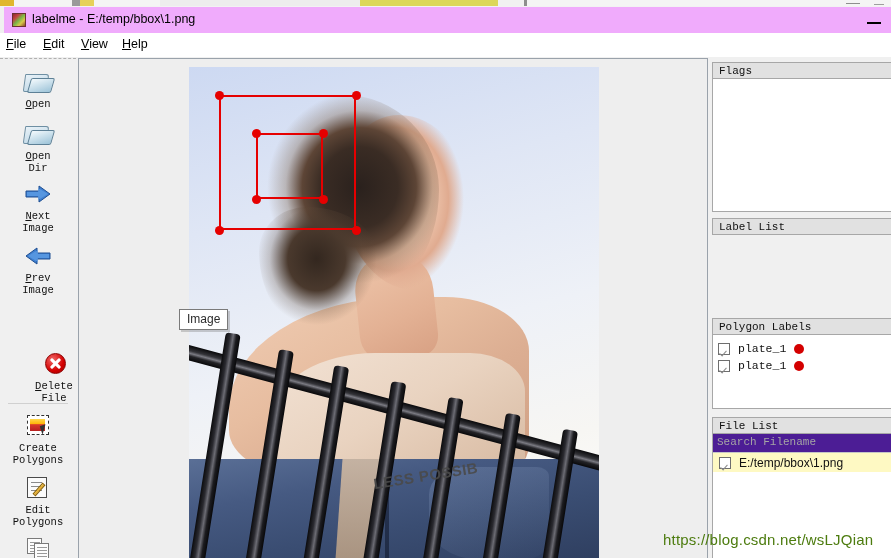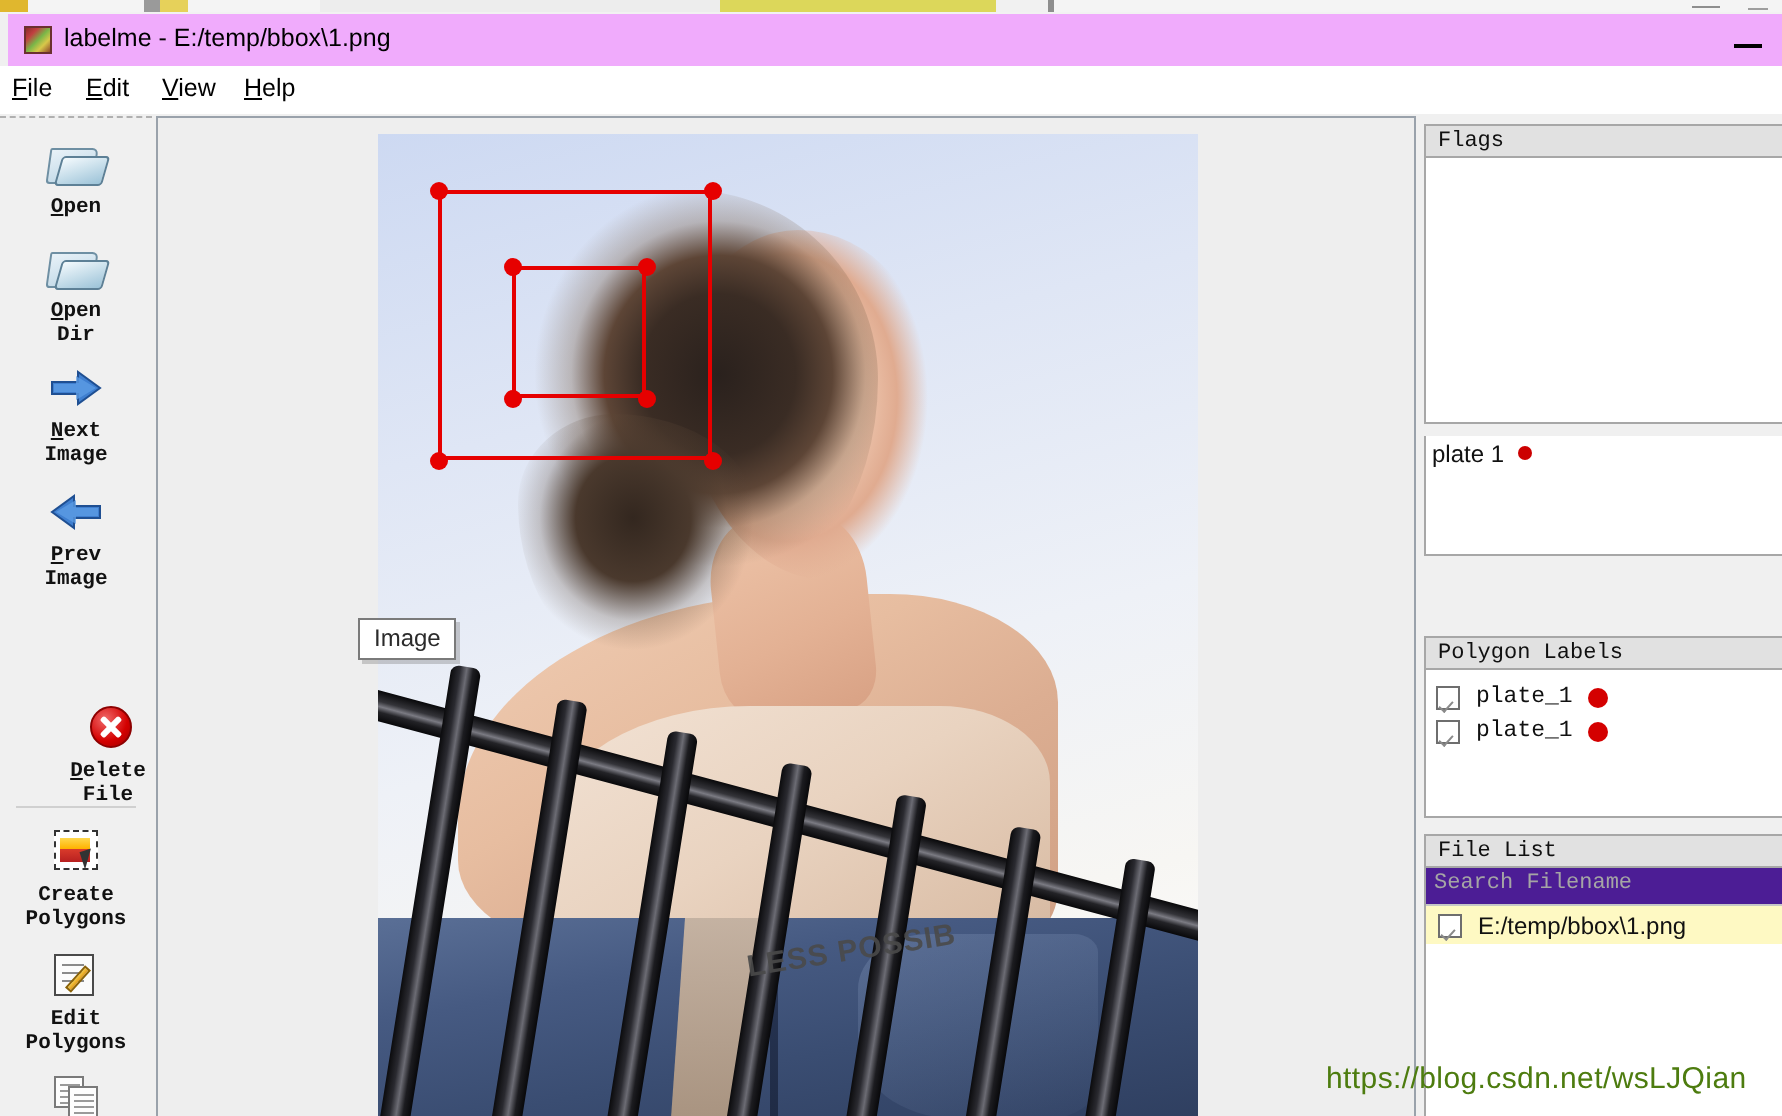--- a/index.html
+++ b/index.html
@@ -99,21 +99,20 @@
     border-top: 1px dashed #b0b0b0;
     box-sizing: border-box;
     overflow: hidden;
   }
   .tool-btn {
     position: absolute;
     left: 0;
     width: 76px;
     text-align: center;
     cursor: default;
-    font-weight: bold;
   }
   .tool-icon {
     width: 32px; height: 30px;
     margin: 0 auto 1px auto;
     position: relative;
   }
   .tool-label {
     font-family: "Liberation Mono", monospace;
     font-size: 10.5px;
     line-height: 12px;
@@ -676,26 +675,21 @@
   </div>
 
   <div id="right-panel">
 
     <div class="panel" style="top:4px;">
       <div class="panel-header">Flags</div>
       <div class="panel-body" style="height:133px;"></div>
     </div>
 
     <div class="panel" style="top:160px;">
-      <div class="panel-body" style="height:60px;">
-        <div class="label-row">
-          <span>plate 1</span>
-          <span class="dot-small"></span>
-        </div>
-      </div>
+      <div class="panel-header">Label List</div>
     </div>
 
     <div class="panel" style="top:260px;">
       <div class="panel-header">Polygon Labels</div>
       <div class="panel-body" style="height:74px; padding-top:5px;">
         <div class="poly-row">
           <span class="chk"></span>
           <span class="poly-name">plate_1</span>
           <span class="dot-big"></span>
         </div>

